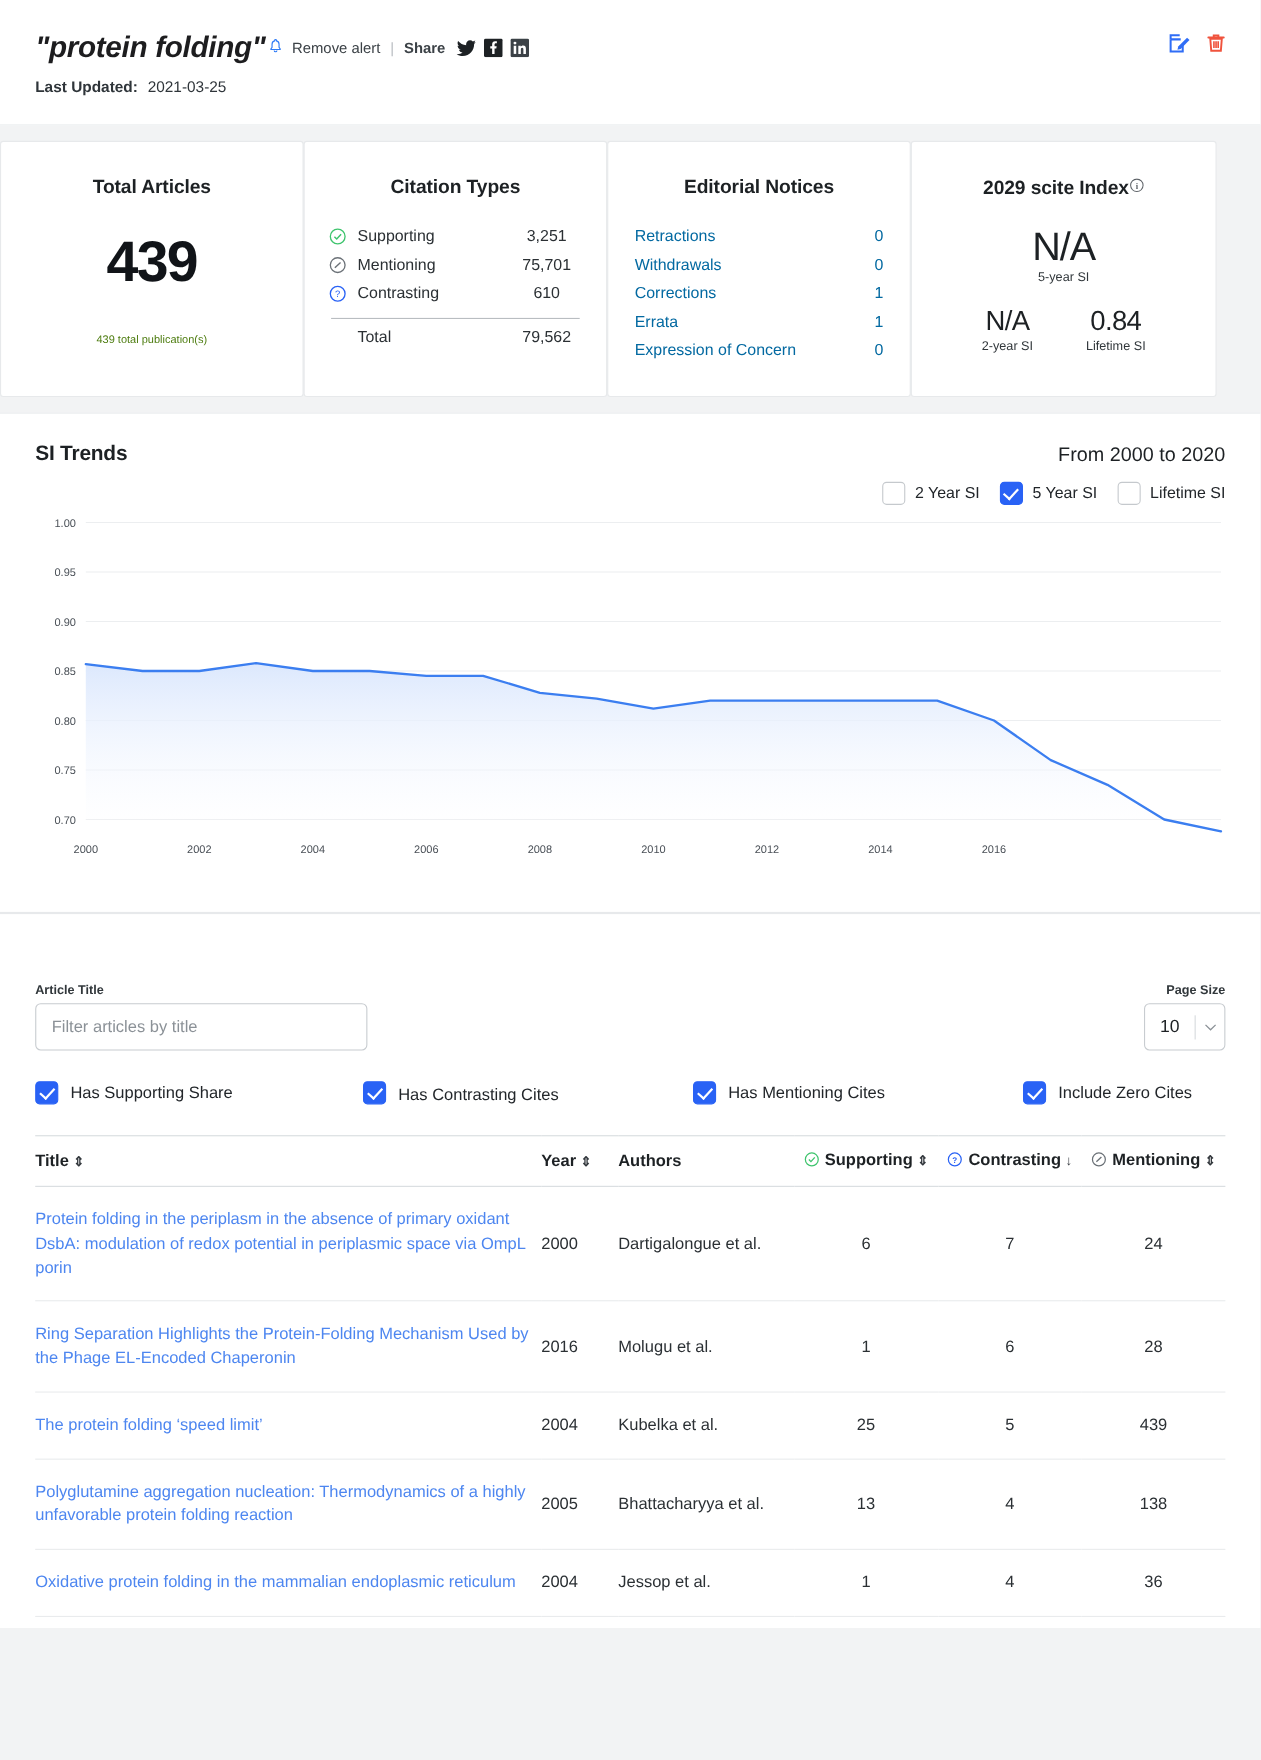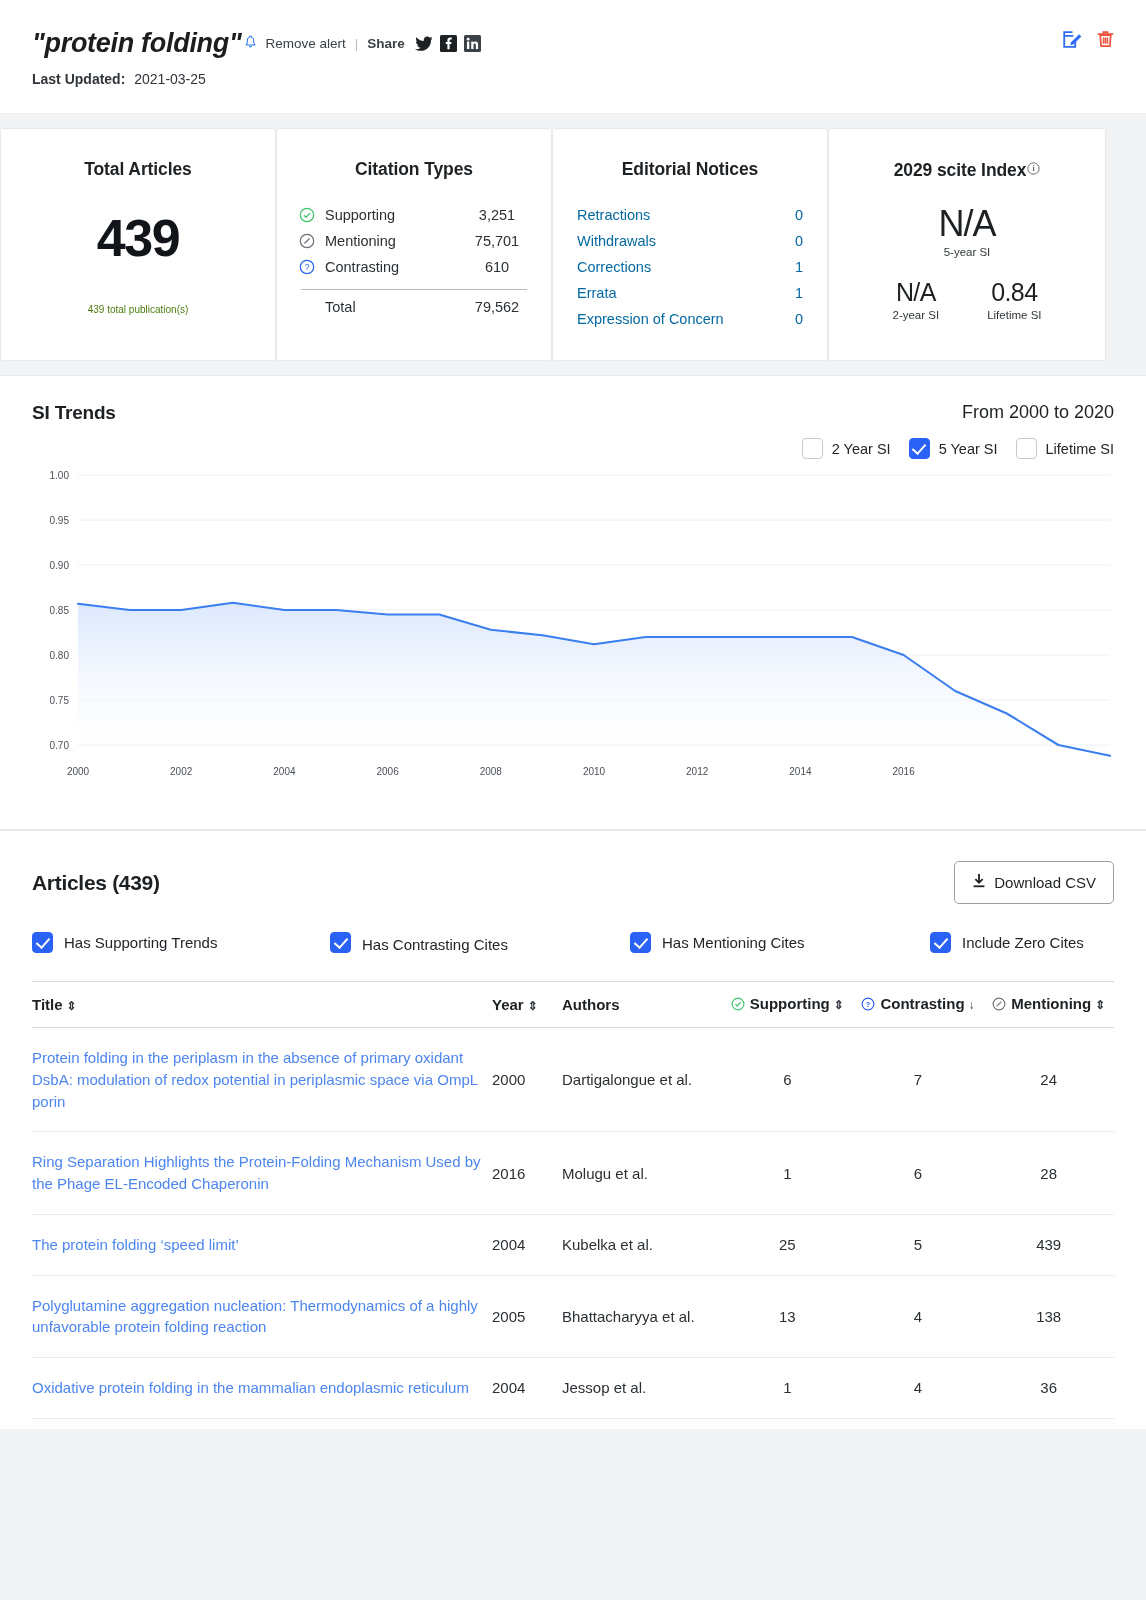--- a/index.html
+++ b/index.html
@@ -81,21 +81,21 @@
   .index-big { font-size: 36px; font-weight: 400; color: #1d2124; letter-spacing: -1px; }
   .index-cap { font-size: 11.5px; color: #31373b; margin-top: 1px; }
   .index-sub { display: flex; justify-content: center; gap: 48px; margin-top: 20px; }
   .index-sub .v { font-size: 25px; font-weight: 400; color: #1d2124; letter-spacing: -0.6px; }
   .index-sub .c { font-size: 11.5px; color: #31373b; margin-top: 2px; }
   .index-sub > div { text-align: center; }
   .info-ic { display: inline-block; vertical-align: 1px; margin-left: 1px; }
 
   
   .chart-panel { background: #fff; border-top:1px solid #e7e9eb; border-bottom:1px solid #e7e9eb; padding: 26px 32px 32px 32px; }
-  .chart-head { display: flex; justify-content: space-between; align-items: flex-start; }
+  .chart-head { display: flex; justify-content: space-between; align-items: center; }
   .chart-title { font-size: 19px; font-weight: 700; color: #1d2124; letter-spacing: -0.2px; }
   .chart-range { font-size: 18px; color: #1d2124; font-weight: 400; }
   .legend-row { display: flex; justify-content: flex-end; gap: 18px; margin-top: 14px; text-align: right; }
   .legend-item { display: flex; align-items: center; gap: 9px; cursor: pointer; font-size: 14.5px; color: #22262a; }
   .cbox { width: 21px; height: 21px; border-radius: 4px; border: 1.6px solid #c5c9cd; background:#fff; display:flex; align-items:center; justify-content:center; }
   .cbox.on { background: #2962f5; border-color: #2962f5; }
   .cbox.on::after {
     content:""; width:6px; height:11px; border:solid #fff; border-width: 0 2.3px 2.3px 0;
     transform: rotate(42deg); margin-top:-2px;
   }
@@ -363,38 +363,44 @@
           <text x="665.1999999999999" y="308" text-anchor="middle" font-family="Liberation Sans, sans-serif" font-size="10" fill="#4a5057">2012</text>
           <text x="768.4" y="308" text-anchor="middle" font-family="Liberation Sans, sans-serif" font-size="10" fill="#4a5057">2014</text>
           <text x="871.6" y="308" text-anchor="middle" font-family="Liberation Sans, sans-serif" font-size="10" fill="#4a5057">2016</text>
           <path d="M46.00 136.70 L97.60 143.00 L149.20 143.00 L200.80 135.80 L252.40 143.00 L304.00 143.00 L355.60 147.50 L407.20 147.50 L458.80 162.80 L510.40 168.20 L562.00 177.20 L613.60 170.00 L665.20 170.00 L716.80 170.00 L768.40 170.00 L820.00 170.00 L871.60 188.00 L923.20 224.00 L974.80 246.50 L1026.40 278.00 L1078.00 288.80 L1078.00 278 L46.00 278 Z" fill="url(#areaGrad)" stroke="none"></path>
           <path d="M46.00 136.70 L97.60 143.00 L149.20 143.00 L200.80 135.80 L252.40 143.00 L304.00 143.00 L355.60 147.50 L407.20 147.50 L458.80 162.80 L510.40 168.20 L562.00 177.20 L613.60 170.00 L665.20 170.00 L716.80 170.00 L768.40 170.00 L820.00 170.00 L871.60 188.00 L923.20 224.00 L974.80 246.50 L1026.40 278.00 L1078.00 288.80" fill="none" stroke="#3b7ef0" stroke-width="2.1" stroke-linejoin="round" stroke-linecap="round"></path>
         </svg>
     </div>
   </div>
 
   <div class="articles">
-    <div class="articles-head">
-      <div class="articles-title">Articles (439)</div>
-      <div class="csv-btn">
-        <span>
-          <svg width="14" height="16" viewBox="0 0 14 16">
-              <path d="M7 1v8.3M3.4 6.2L7 9.8l3.6-3.6" fill="none" stroke="#1d2124" stroke-width="1.8"></path>
-              <path d="M1.6 13.3h10.8" stroke="#1d2124" stroke-width="1.8"></path>
-            </svg>
-        </span>
-        <span>Download CSV</span>
-      </div>
-    </div>
-
+
+    <div class="filters">
+      <div>
+        <div class="field-label">Article Title</div>
+        <input class="filter-input" type="text" placeholder="Filter articles by title" style="">
+      </div>
+      <div class="page-size-wrap">
+        <div class="field-label">Page Size</div>
+        <div class="page-size-box">
+          <span class="page-size-val">10</span>
+          <span class="page-size-div"></span>
+          <span class="page-size-caret">
+            <svg width="11" height="8" viewBox="0 0 12 8">
+                <path d="M1 1.5L6 6.3 11 1.5" fill="none" stroke="#8b9197" stroke-width="1.3"></path>
+              </svg>
+          </span>
+        </div>
+      </div>
+    </div>
 
     <div class="cbrow">
       <div class="cbitem">
         <span class="cbox on"></span>
-        <span>Has Supporting Trends</span>
+        <span>Has Supporting Share</span>
       </div>
       <div class="cbitem">
         <span class="cbox on"></span>
         <span>Has Contrasting Cites</span>
       </div>
       <div class="cbitem">
         <span class="cbox on"></span>
         <span>Has Mentioning Cites</span>
       </div>
       <div class="cbitem">

